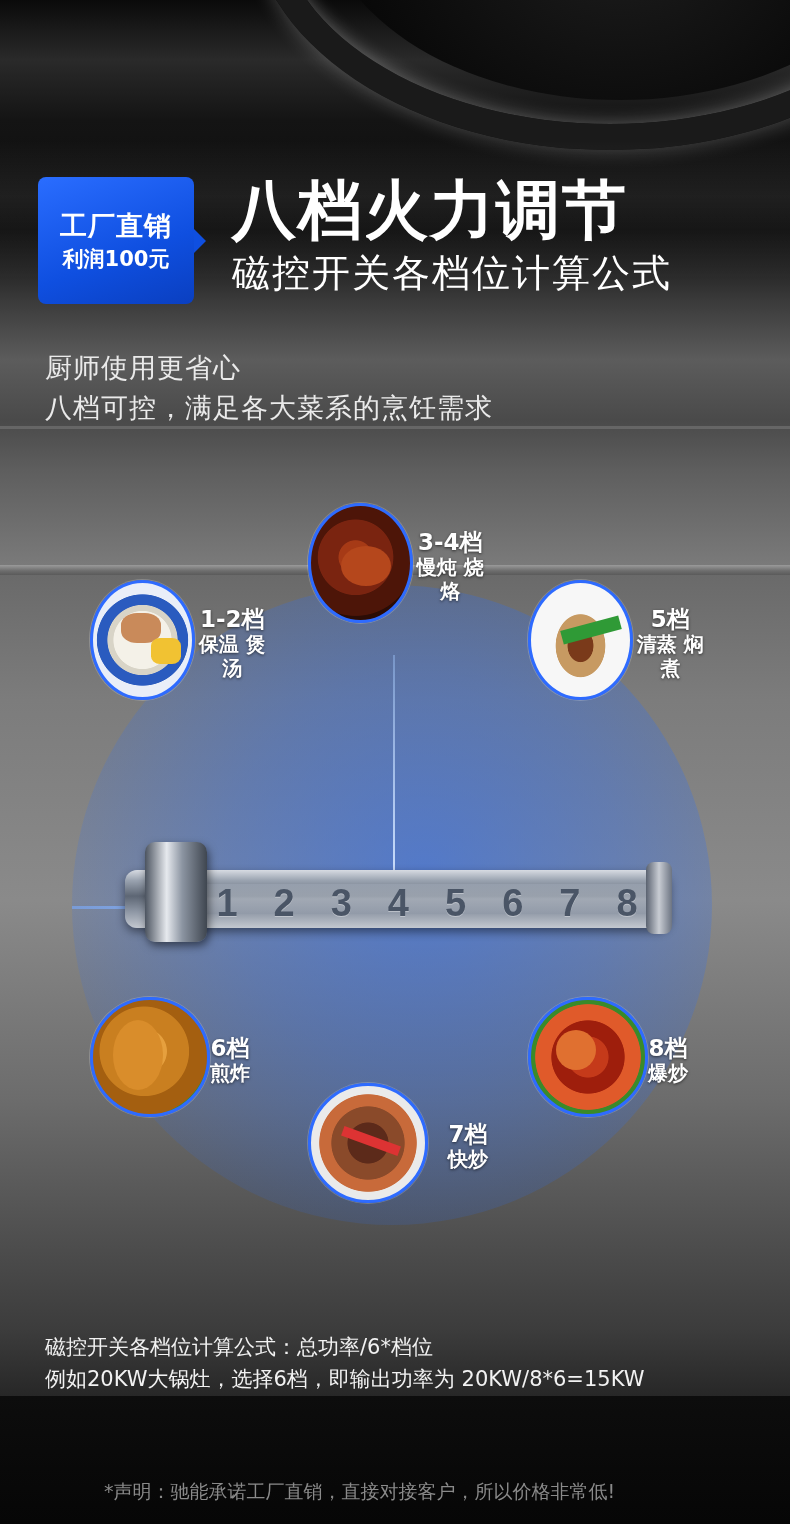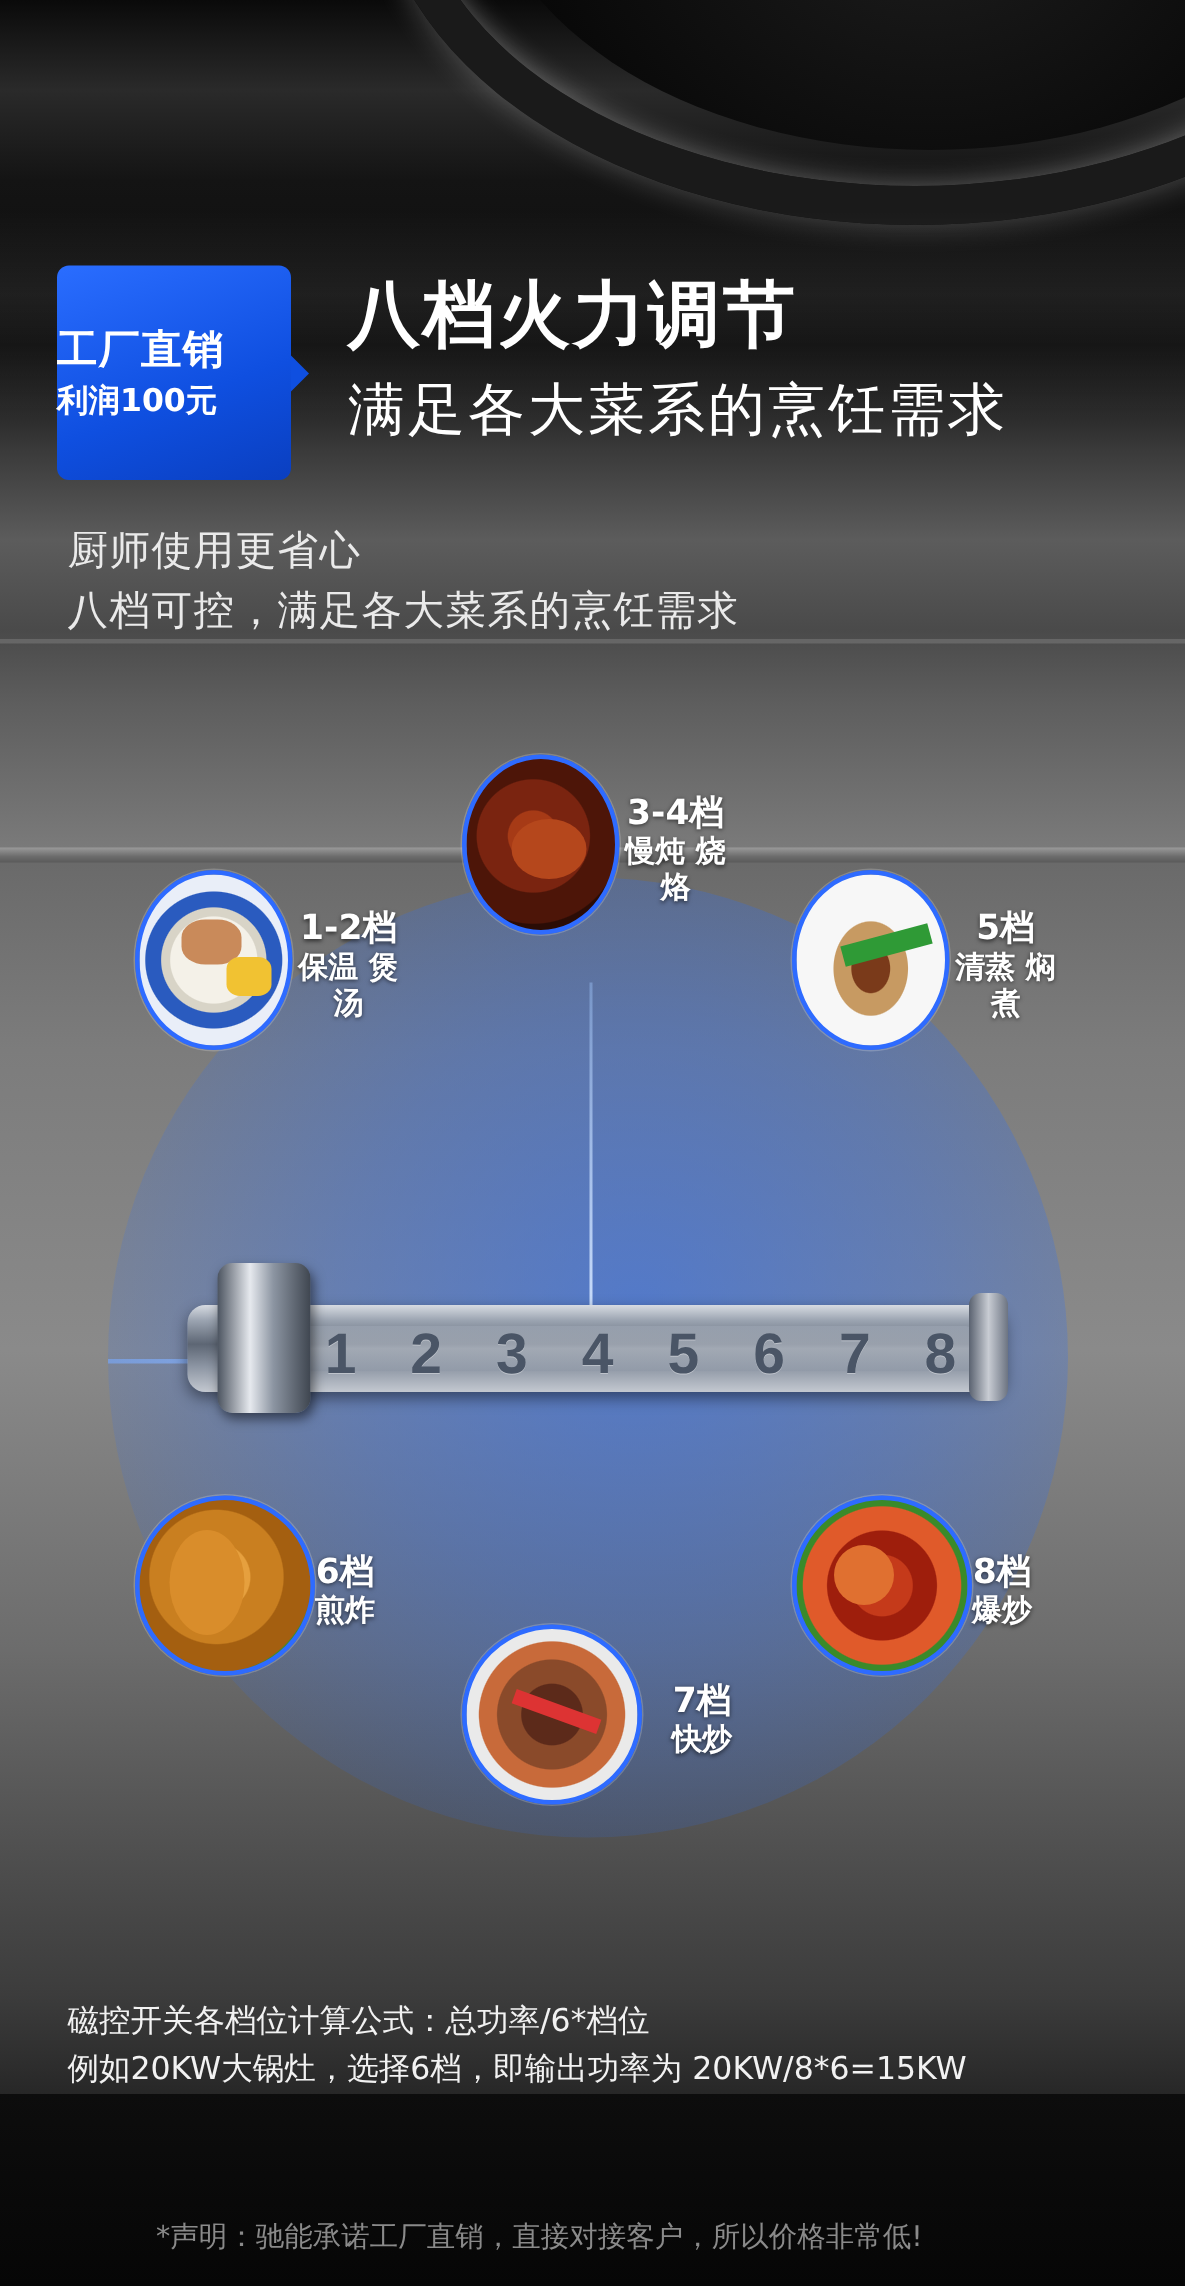--- a/index.html
+++ b/index.html
@@ -42,39 +42,39 @@
       background: linear-gradient(180deg, #9a9a9a 0%, #6c6c6c 60%, #5a5a5a 100%);
     }
     .counter-edge2 {
       position: absolute; left: 0; top: 426px; width: 790px; height: 3px;
       background: rgba(180,180,180,0.25);
     }
 
     
     .badge {
       position: absolute; left: 38px; top: 177px;
-      width: 156px; height: 143px;
+      width: 156px; height: 127px;
       background: linear-gradient(160deg, #2a6dff 0%, #0f4fe0 60%, #0a3fc0 100%);
       border-radius: 8px;
-      display: flex; flex-direction: column; align-items: flex-start; justify-content: center;
+      display: flex; flex-direction: column; align-items: center; justify-content: center;
       color: #fff;
     }
     .badge::after {
       content: ""; position: absolute; right: -12px; top: 50%;
       transform: translateY(-50%);
       border-left: 12px solid #0f4fe0;
       border-top: 12px solid transparent;
       border-bottom: 12px solid transparent;
     }
     .badge-line1 { font-size: 27px; font-weight: bold; letter-spacing: 1px; line-height: 36px; }
     .badge-line2 { font-size: 21px; font-weight: bold; line-height: 30px; }
 
     .title {
       position: absolute; left: 232px; top: 172px;
-      font-size: 48px; font-weight: bold; color: #fff; letter-spacing: 2px;
+      font-size: 64px; font-weight: bold; color: #fff; letter-spacing: 2px;
       line-height: 76px;
     }
     .subtitle {
       position: absolute; left: 232px; top: 250px;
       font-size: 38px; color: #ffffff; letter-spacing: 2px; line-height: 46px;
     }
 
     .intro {
       position: absolute; left: 45px; top: 348px;
       font-size: 27px; color: #eaeaea; line-height: 40px; letter-spacing: 1px;
@@ -189,21 +189,21 @@
   <div class="top-sheen"></div>
   <div class="counter-edge2"></div>
   <div class="counter-edge"></div>
 
   <div class="badge">
     <div class="badge-line1">工厂直销</div>
     <div class="badge-line2">利润100元</div>
   </div>
 
   <div class="title">八档火力调节</div>
-  <div class="subtitle">满足各大菜系的烹饪需求</div>
+  <div class="subtitle">磁控开关各档位计算公式</div>
 
   <div class="intro">
     <div>厨师使用更省心</div>
     <div>八档可控，满足各大菜系的烹饪需求</div>
   </div>
 
   <div class="glow"></div>
   <div class="v-line"></div>
   <div class="h-line"></div>
 

